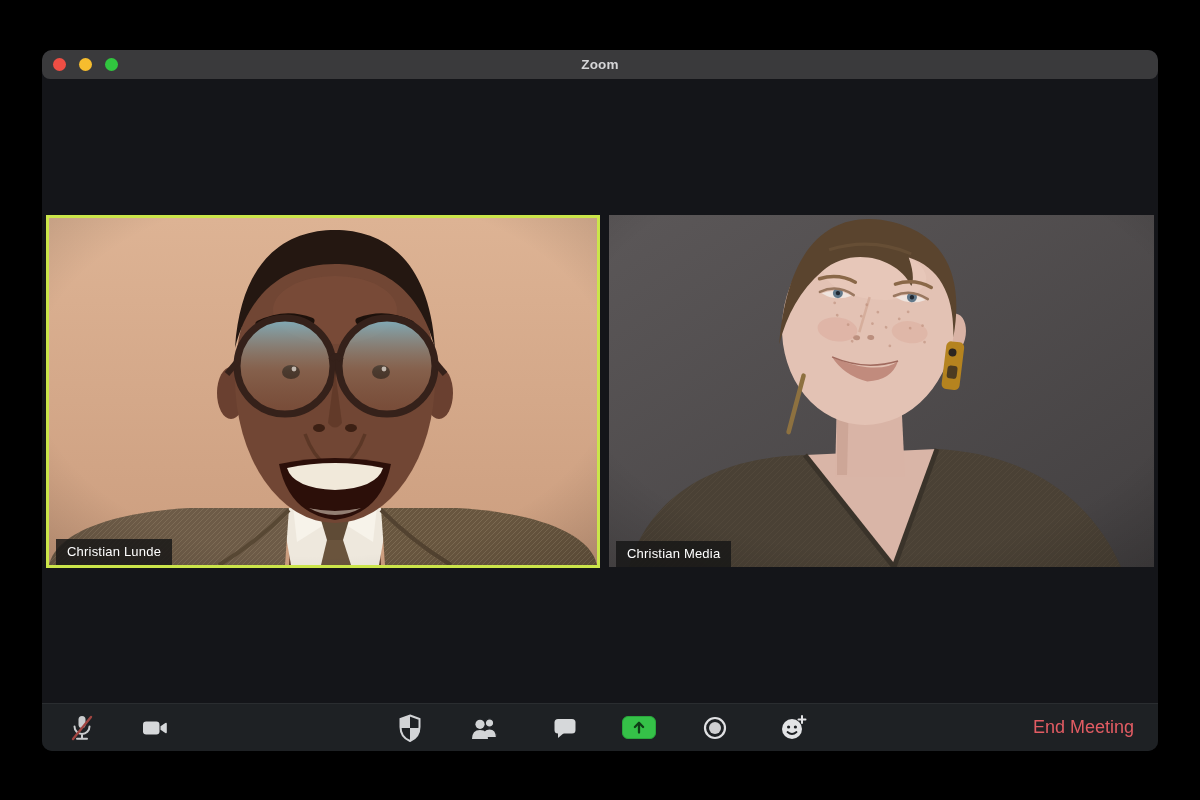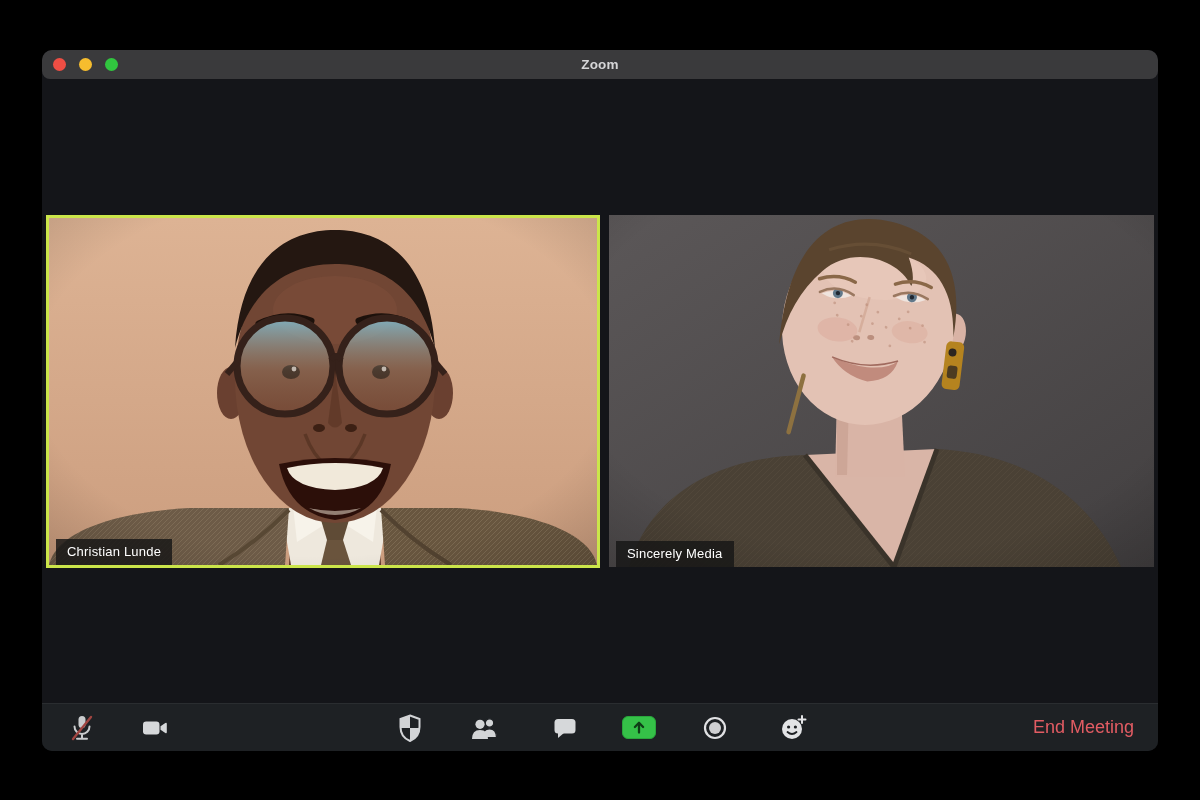--- a/index.html
+++ b/index.html
@@ -216,21 +216,21 @@
               <circle cx="316" cy="120" r="1.4"></circle>
           </g>
 
           <path d="M200,168 L192,226" stroke="#8d7140" stroke-width="4.5" stroke-linecap="round"></path>
           <rect x="338" y="116" width="18" height="48" rx="5" fill="#b5831f"></rect>
           <circle cx="345" cy="127" r="4" fill="#2c2520"></circle>
           <rect x="342" y="140" width="10" height="13" rx="3" fill="#3a2f22" opacity="0.85"></rect>
         </g>
         <rect width="545" height="352" fill="url(#vign2)"></rect>
       </svg>
-      <div class="name-tag">Sincerely Media</div>
+      <div class="name-tag">Christian Media</div>
     </div>
   </div>
 
   <div class="toolbar">
 
     <button class="tool" title="">
       <svg width="26" height="28" viewBox="0 0 26 28">
         <rect x="9.5" y="2" width="7" height="12" rx="3.5" fill="#c9cbcd"></rect>
         <path d="M5.5,12.5 a7.5,7.5 0 0 0 15,0" stroke="#c9cbcd" stroke-width="2" fill="none" stroke-linecap="round"></path>
         <line x1="13" y1="20.5" x2="13" y2="24" stroke="#c9cbcd" stroke-width="2"></line>

